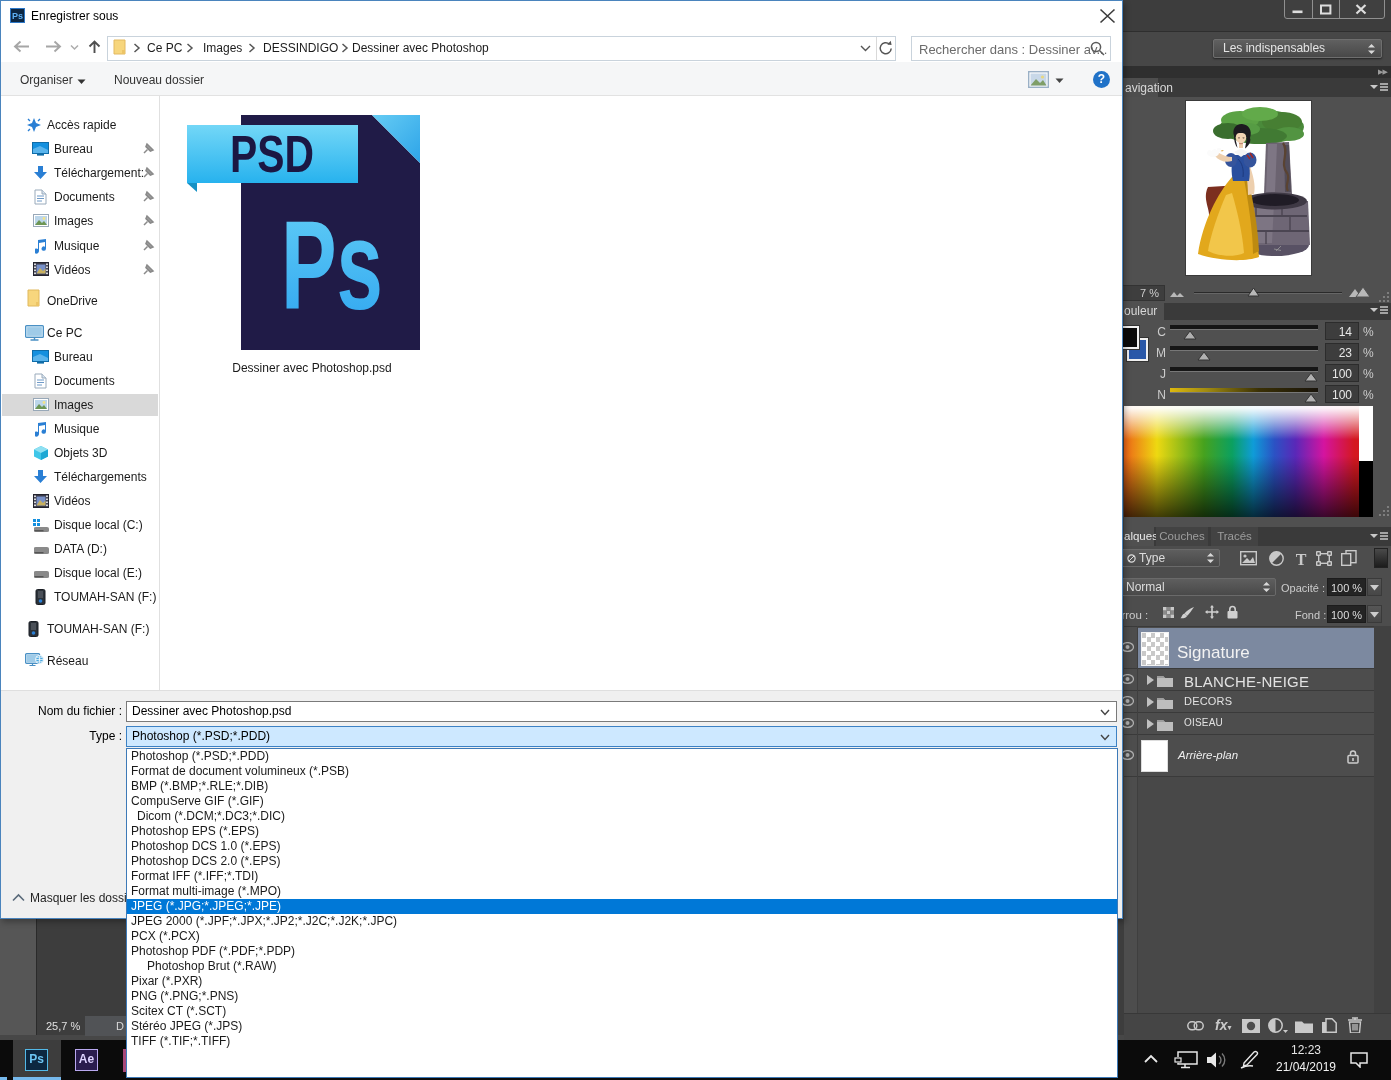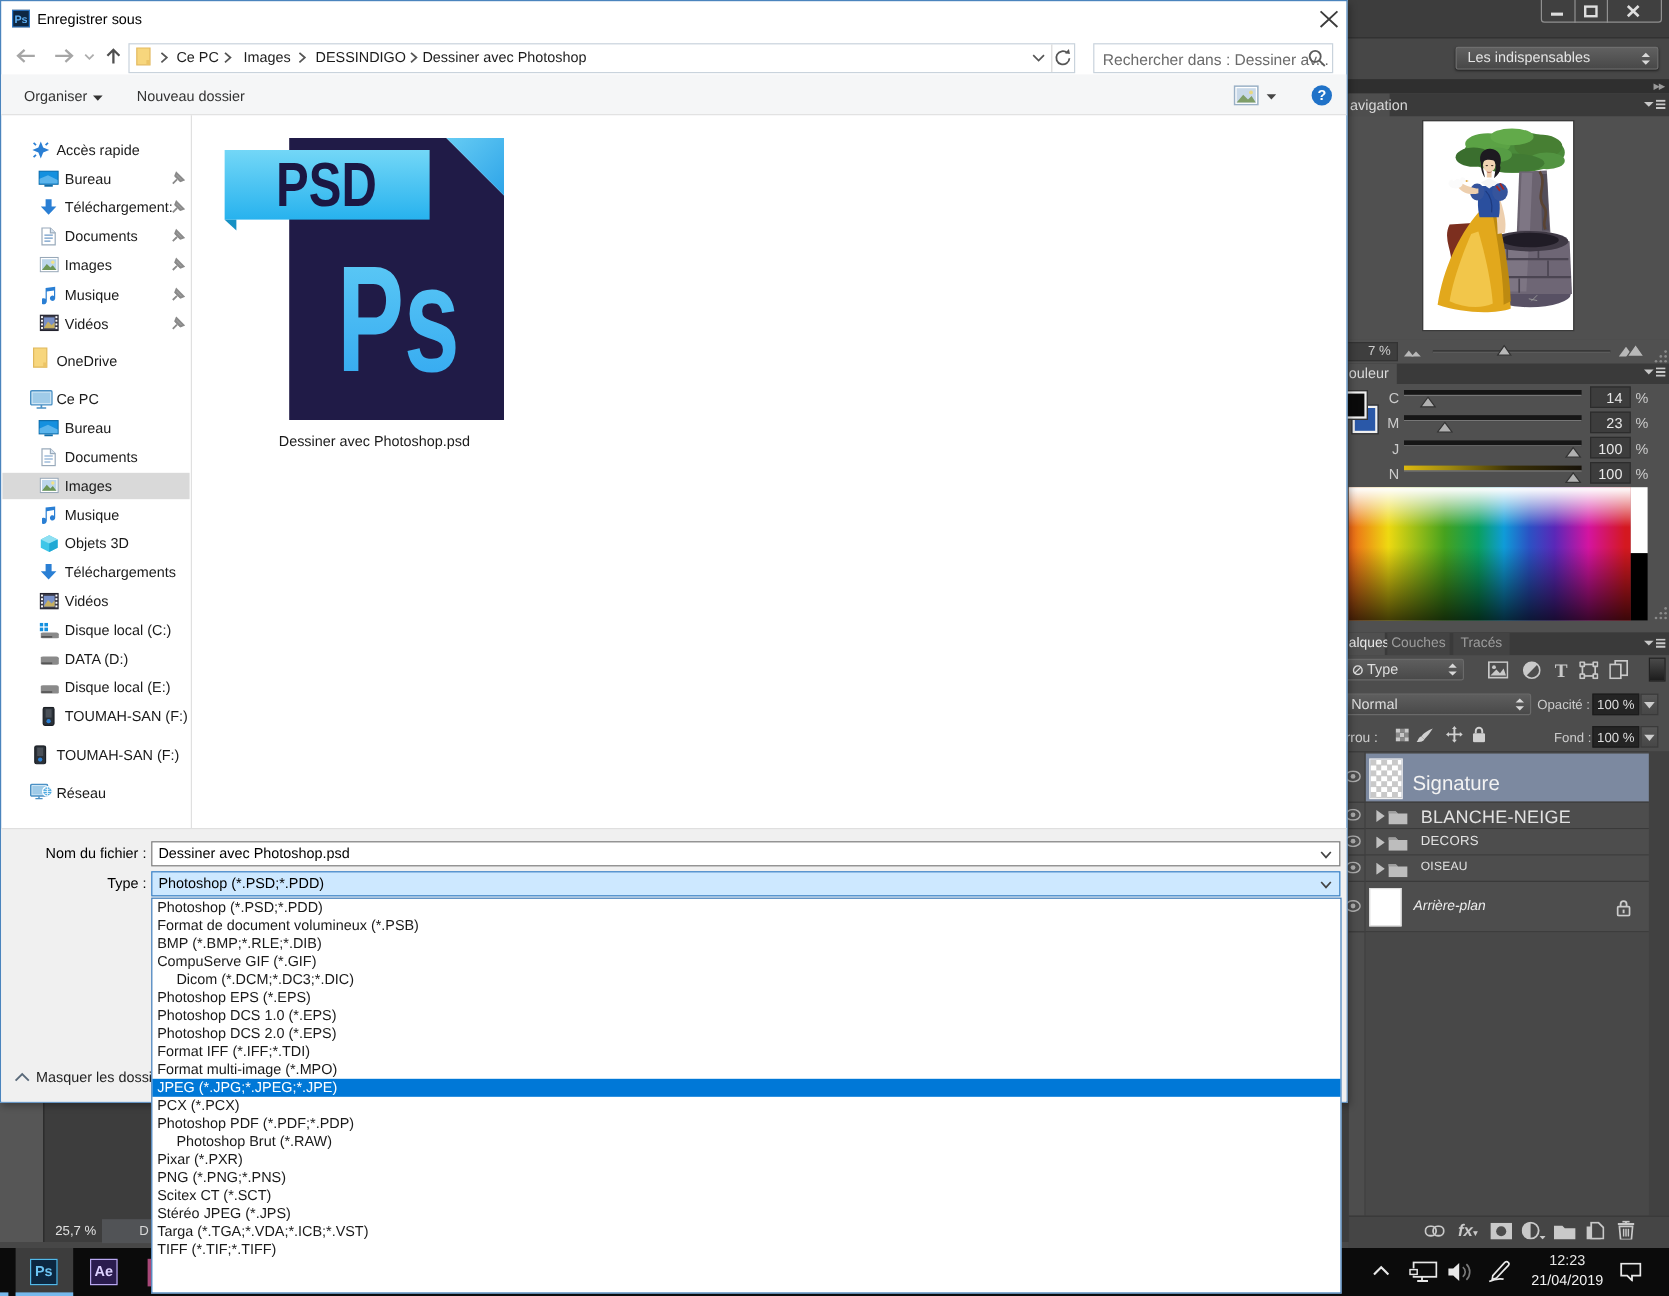--- a/index.html
+++ b/index.html
@@ -701,29 +701,29 @@
 <svg class="a" style="left:12px;top:893px" width="13" height="9">
     <path d="M1 7.5 L6.5 2 L12 7.5" fill="none" stroke="#5a6a7a" stroke-width="1.6"></path>
   </svg>
 <div class="a" style="left:30px;top:891px;color:#1f1f1f">Masquer les dossiers</div>
 
 <div class="a" style="left:126px;top:748px;width:992px;height:330px;background:#fff;border:1px solid #3d7ab8;z-index:9">
 <div style="height:15px;line-height:15px;padding-left:4px;color:#1a1a1a">Photoshop (*.PSD;*.PDD)</div>
 <div style="height:15px;line-height:15px;padding-left:4px;color:#1a1a1a">Format de document volumineux (*.PSB)</div>
 <div style="height:15px;line-height:15px;padding-left:4px;color:#1a1a1a">BMP (*.BMP;*.RLE;*.DIB)</div>
 <div style="height:15px;line-height:15px;padding-left:4px;color:#1a1a1a">CompuServe GIF (*.GIF)</div>
-<div style="height:15px;line-height:15px;padding-left:20px;color:#1a1a1a">Dicom (*.DCM;*.DC3;*.DIC)</div>
+<div style="height:15px;line-height:15px;padding-left:10px;color:#1a1a1a">Dicom (*.DCM;*.DC3;*.DIC)</div>
 <div style="height:15px;line-height:15px;padding-left:4px;color:#1a1a1a">Photoshop EPS (*.EPS)</div>
 <div style="height:15px;line-height:15px;padding-left:4px;color:#1a1a1a">Photoshop DCS 1.0 (*.EPS)</div>
 <div style="height:15px;line-height:15px;padding-left:4px;color:#1a1a1a">Photoshop DCS 2.0 (*.EPS)</div>
 <div style="height:15px;line-height:15px;padding-left:4px;color:#1a1a1a">Format IFF (*.IFF;*.TDI)</div>
 <div style="height:15px;line-height:15px;padding-left:4px;color:#1a1a1a">Format multi-image (*.MPO)</div>
 <div style="height:15px;line-height:15px;padding-left:4px;background:#0078d7;color:#fff">JPEG (*.JPG;*.JPEG;*.JPE)</div>
+<div style="height:15px;line-height:15px;padding-left:4px;color:#1a1a1a">JPEG 2000 (*.JPF;*.JPX;*.JP2;*.J2C;*.J2K;*.JPC)</div>
 <div style="height:15px;line-height:15px;padding-left:4px;color:#1a1a1a">PCX (*.PCX)</div>
 <div style="height:15px;line-height:15px;padding-left:4px;color:#1a1a1a">Photoshop PDF (*.PDF;*.PDP)</div>
 <div style="height:15px;line-height:15px;padding-left:20px;color:#1a1a1a">Photoshop Brut (*.RAW)</div>
 <div style="height:15px;line-height:15px;padding-left:4px;color:#1a1a1a">Pixar (*.PXR)</div>
 <div style="height:15px;line-height:15px;padding-left:4px;color:#1a1a1a">PNG (*.PNG;*.PNS)</div>
 <div style="height:15px;line-height:15px;padding-left:4px;color:#1a1a1a">Scitex CT (*.SCT)</div>
 <div style="height:15px;line-height:15px;padding-left:4px;color:#1a1a1a">Stéréo JPEG (*.JPS)</div>
-<div style="height:15px;line-height:15px;padding-left:4px;color:#1a1a1a">Targa (*.TGA;*.VDA;*.ICB;*.VST)</div>
 <div style="height:15px;line-height:15px;padding-left:4px;color:#1a1a1a">TIFF (*.TIF;*.TIFF)</div>
 </div>
 
 </body></html>

